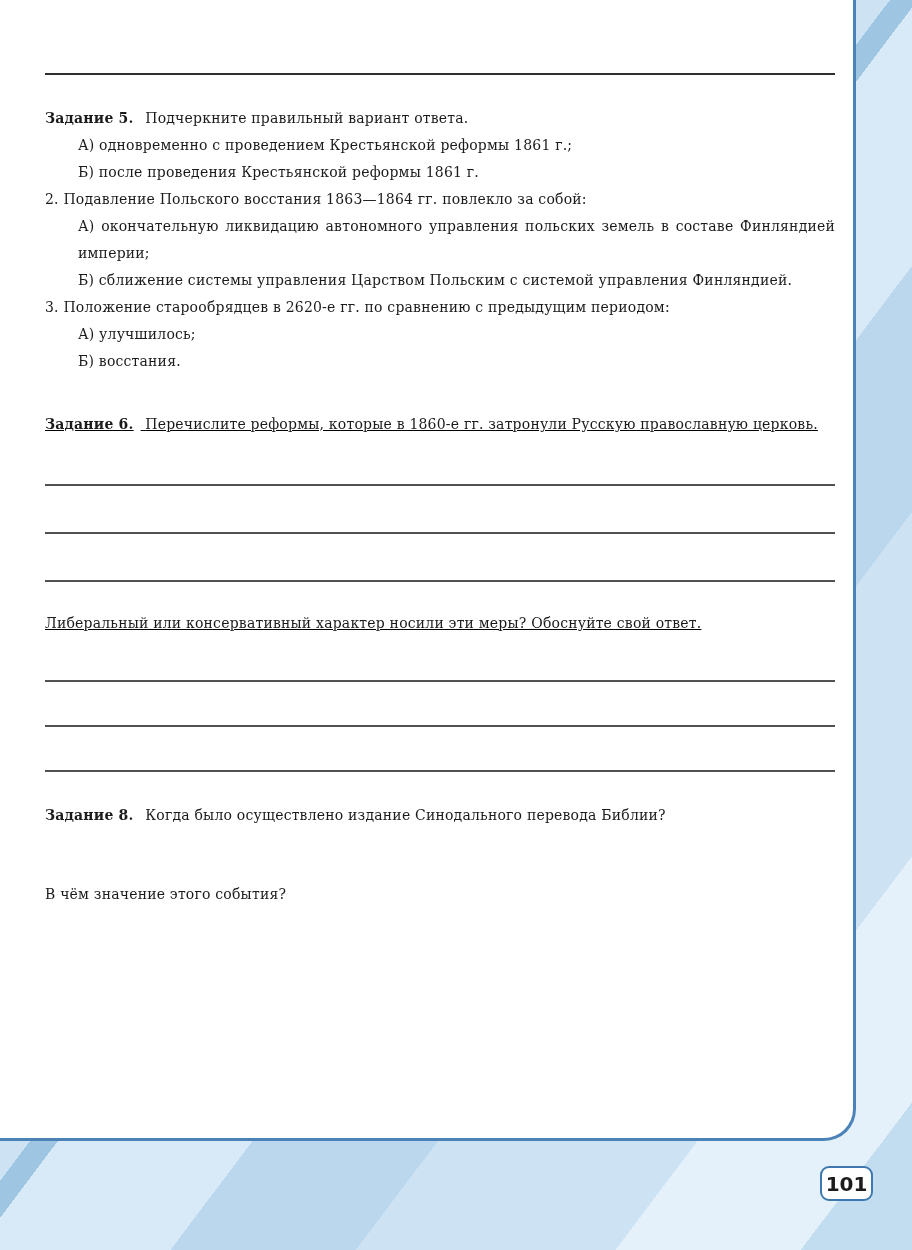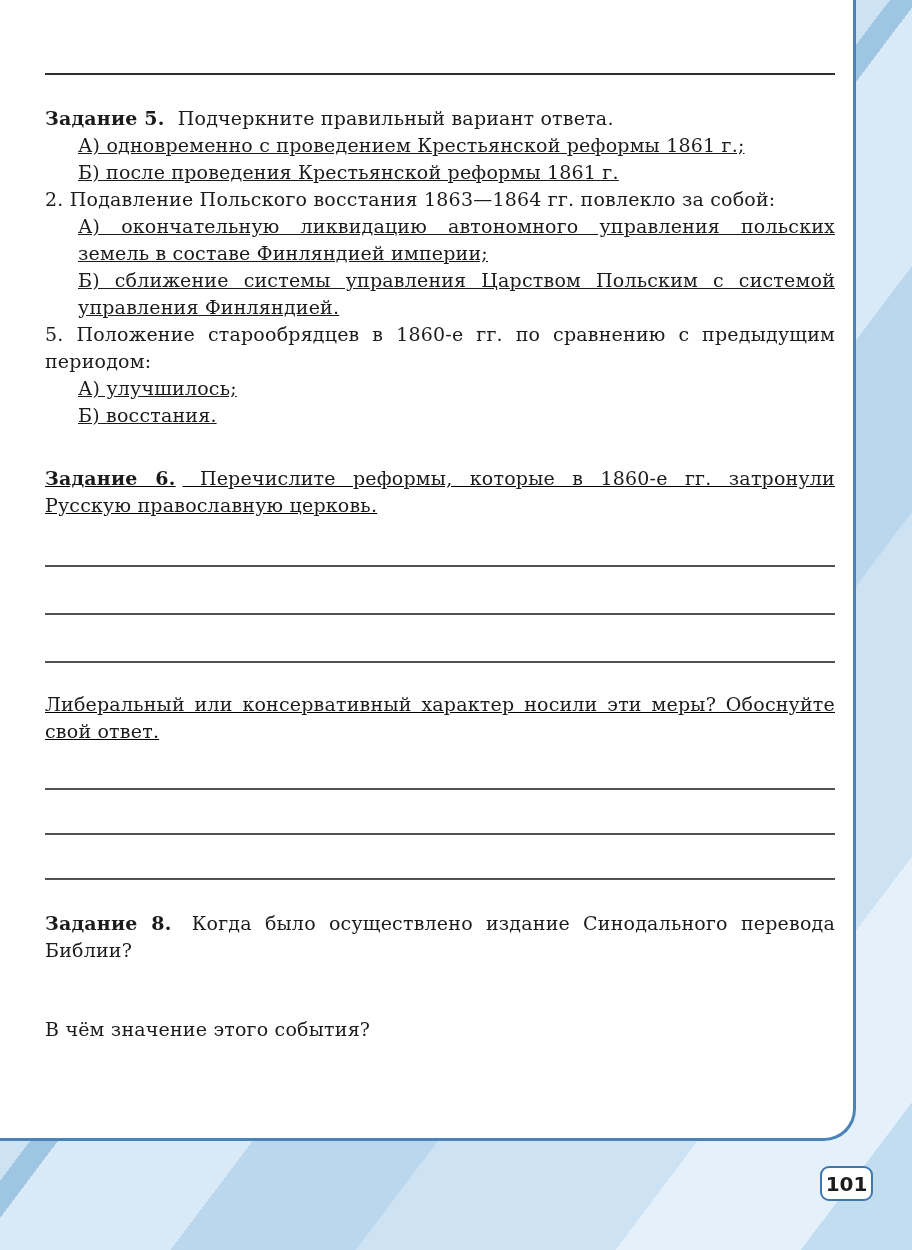--- a/index.html
+++ b/index.html
@@ -41,28 +41,28 @@
     padding: 0 18px 0 45px;
   }
 
   .top-rule {
     height: 0;
     border-top: 2px solid #2e2e2e;
     margin-top: 73px;
   }
 
   .para {
-    font-size: 19px;
+    font-size: 14px;
     line-height: 27px;
     color: #1b1b1b;
     text-align: justify;
     letter-spacing: 0.2px;
   }
   .label { font-weight: bold; margin-right: 7px; }
-  .opt { margin-left: 33px; text-decoration: underline; }
+  .opt { margin-left: 33px; }
 
   .task5 { margin-top: 30px; }
   .task6 { margin-top: 36px; text-decoration: underline; }
   .task7 { margin-top: 30px; }
 
   .write-line {
     height: 48px;
     border-bottom: 2px solid #515151;
   }
   .lines-b .write-line { height: 45px; }
@@ -102,21 +102,21 @@
   <section class="task5">
     <p class="para">
       <span class="label">Задание 5.</span>
       <span>Подчеркните правильный вариант ответа.</span>
     </p>
     <p class="para opt">А) одновременно с проведением Крестьянской реформы 1861 г.;</p>
     <p class="para opt">Б) после проведения Крестьянской реформы 1861 г.</p>
     <p class="para">2. Подавление Польского восстания 1863—1864 гг. повлекло за собой:</p>
     <p class="para opt">А) окончательную ликвидацию автономного управления польских земель в составе Финляндией империи;</p>
     <p class="para opt">Б) сближение системы управления Царством Польским с системой управления Финляндией.</p>
-    <p class="para">5. Положение старообрядцев в 1860-е гг. по сравнению с предыдущим периодом:</p>
+    <p class="para">3. Положение старообрядцев в 2620-е гг. по сравнению с предыдущим периодом:</p>
     <p class="para opt">А) улучшилось;</p>
     <p class="para opt">Б) восстания.</p>
   </section>
 
   <section class="task6">
     <p class="para">
       <span class="label">Задание 6.</span>
       <span>Перечислите реформы, которые в 1860-е гг. затронули Русскую православную церковь.</span>
     </p>
     <div class="lines-a">

